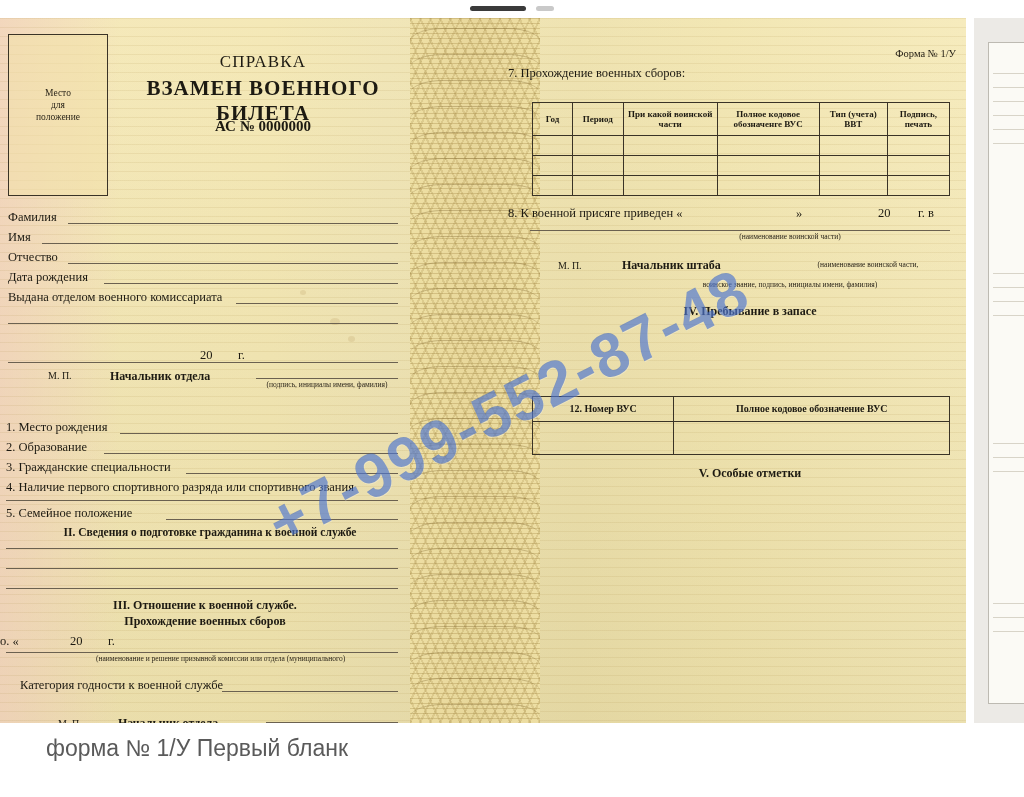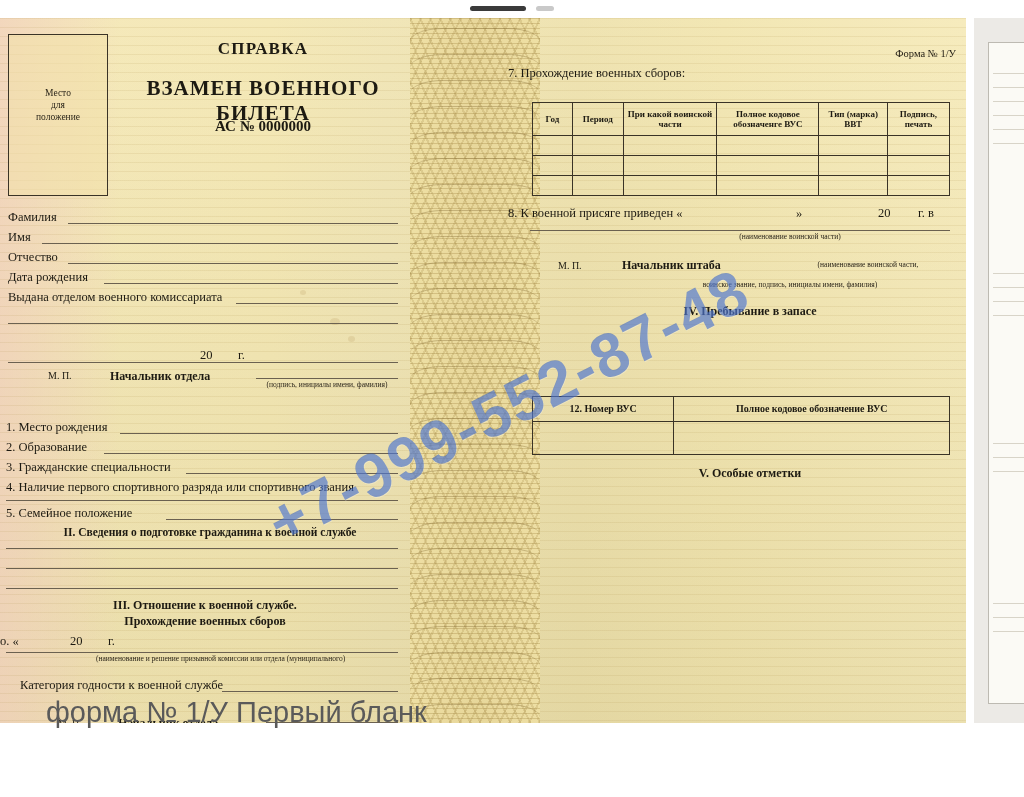--- a/index.html
+++ b/index.html
@@ -47,21 +47,21 @@
      border-radius:50%/100%;
   }
 
   .col-left{position:absolute;left:0;top:0;width:410px;height:705px;}
   .col-right{position:absolute;left:540px;top:0;width:426px;height:705px;}
 
   
   .photo-box{position:absolute;left:8px;top:16px;width:98px;height:160px;border:1px solid #3a3326;background:rgba(243,226,170,.55);}
   .photo-box .t{position:absolute;left:0;right:0;top:52px;text-align:center;font-size:9.5px;color:#2b2519;line-height:12px;}
 
-  .title1{position:absolute;left:118px;top:21px;width:290px;text-align:center;font-weight:bold;font-size:17px;letter-spacing:1.2px;color:#1d1a12;}
+  .title1{position:absolute;left:118px;top:34px;width:290px;text-align:center;font-weight:normal;font-size:17px;letter-spacing:1.2px;color:#1d1a12;}
   .title2{position:absolute;left:118px;top:58px;width:290px;text-align:center;font-weight:bold;font-size:21px;letter-spacing:1px;color:#1d1a12;}
   .serial{position:absolute;left:118px;top:100px;width:290px;text-align:center;font-weight:bold;font-size:15px;color:#1d1a12;}
   .formno{position:absolute;right:10px;top:30px;font-size:10.5px;color:#241f15;}
 
   .fieldline{position:absolute;font-size:12.5px;color:#1d1a12;white-space:nowrap;}
   .dots{position:absolute;height:1px;background:#6b6150;}
 
   .mp{position:absolute;font-size:10px;color:#1d1a12;}
   .bold-c{position:absolute;font-weight:bold;font-size:12px;color:#1d1a12;font-family:Liberation Serif, serif;}
   .tiny{position:absolute;font-size:7.5px;color:#2a2419;text-align:center;}
@@ -77,22 +77,22 @@
   .boldc2{position:absolute;font-weight:bold;font-size:12px;color:#1d1a12;}
 
   
   .watermark{position:absolute;left:228px;top:178px;width:560px;height:420px;
      transform:rotate(-27deg);transform-origin:center center;
      font-family:"Liberation Sans",sans-serif;font-weight:bold;font-size:62px;letter-spacing:2px;
      color:rgba(40,90,200,0.55);
      text-shadow:0 1px 0 rgba(255,255,255,.25);
      pointer-events:none;display:flex;align-items:center;justify-content:center;}
 
-  .caption{position:absolute;left:46px;top:696px;font-family:"Liberation Sans",sans-serif;
-     font-size:29px;color:#5a5a5a;}
+  .caption{position:absolute;left:46px;top:735px;font-family:"Liberation Sans",sans-serif;
+     font-size:23px;color:#5a5a5a;}
 
   
   .stain{position:absolute;border-radius:50%;background:rgba(150,110,40,.13);}
 </style>
 </head>
 <body>
 
 <div class="topbar">
   <div class="pill"></div>
   <div class="pill2"></div>
@@ -243,21 +243,21 @@
 
       <div class="rlabel" style="left:-32px;top:48px">7. Прохождение военных сборов:</div>
 
       <table class="grid" id="sborTable" style="left:-8px;top:84px;width:418px">
         <thead>
           <tr>
             <th style="width:38px">Год</th>
             <th style="width:48px">Период</th>
             <th style="width:96px">При какой воинской части</th>
             <th style="width:104px">Полное кодовое обозначенге ВУС</th>
-            <th style="width:68px">Тип (марка) ВВТ</th>
+            <th style="width:68px">Тип (учета) ВВТ</th>
             <th style="width:60px">Подпись, печать</th>
           </tr>
         </thead>
         <tbody>
           <tr>
               <td></td>
               <td></td>
               <td></td>
               <td></td>
               <td></td>

